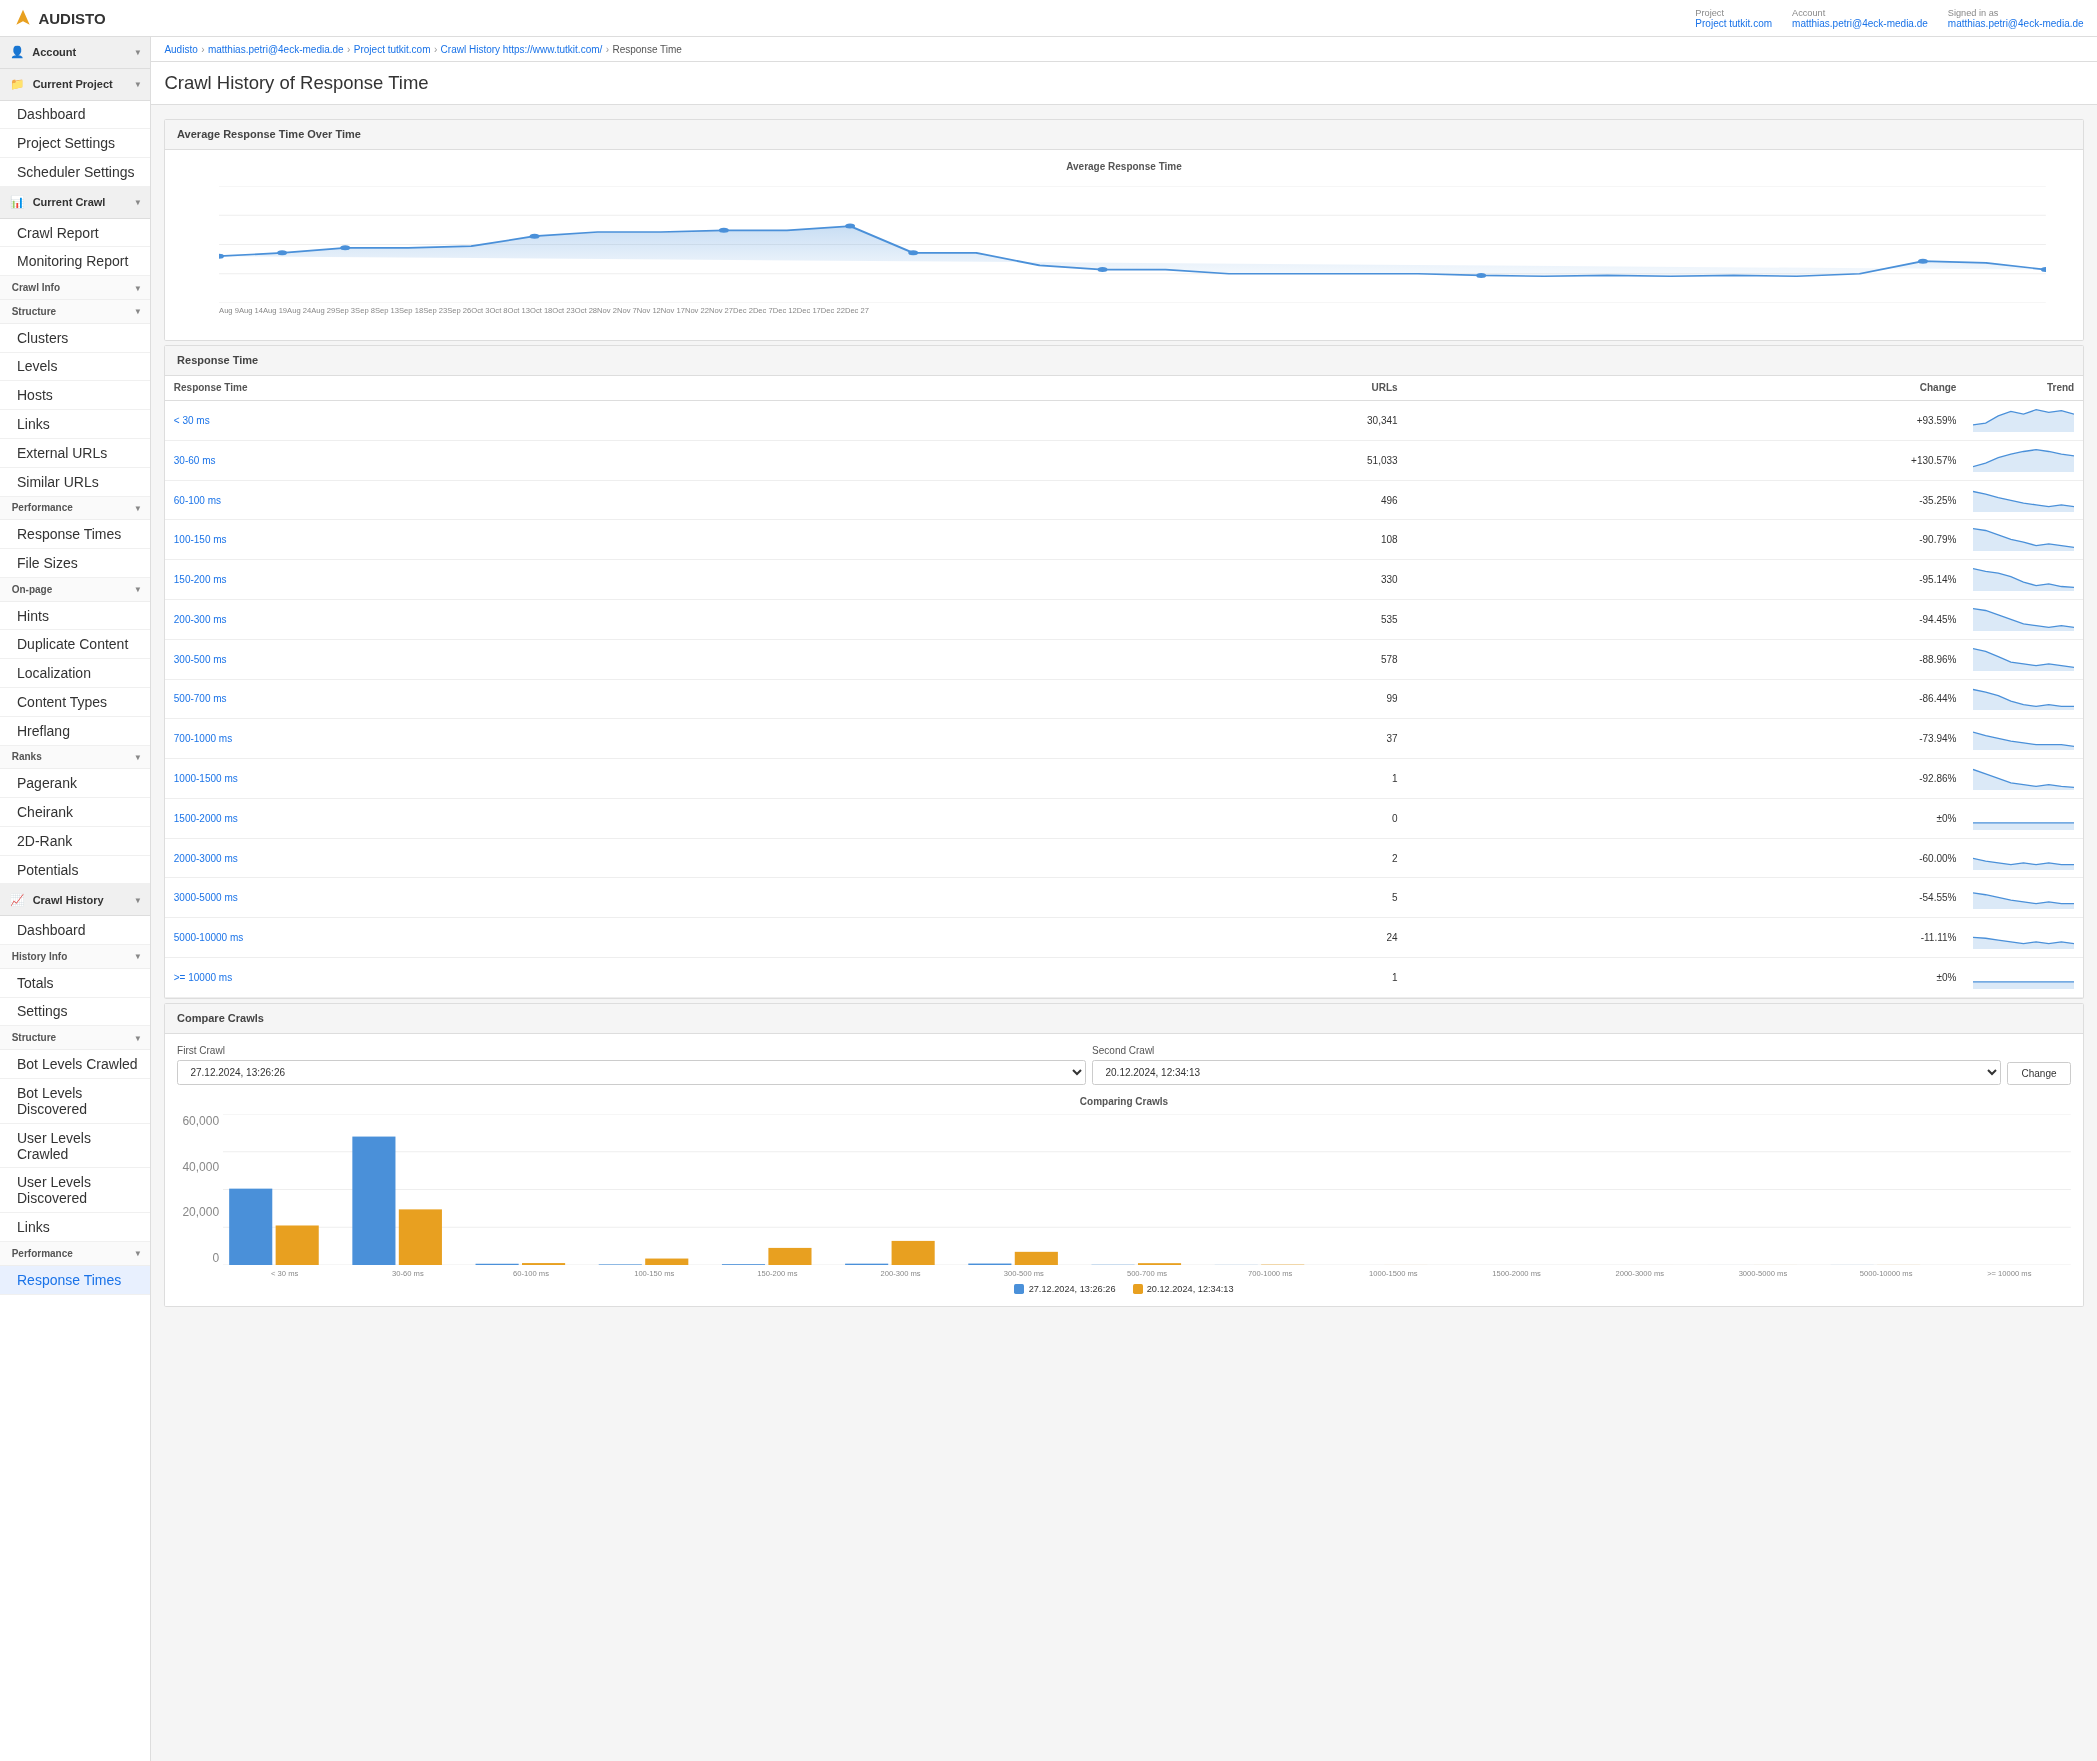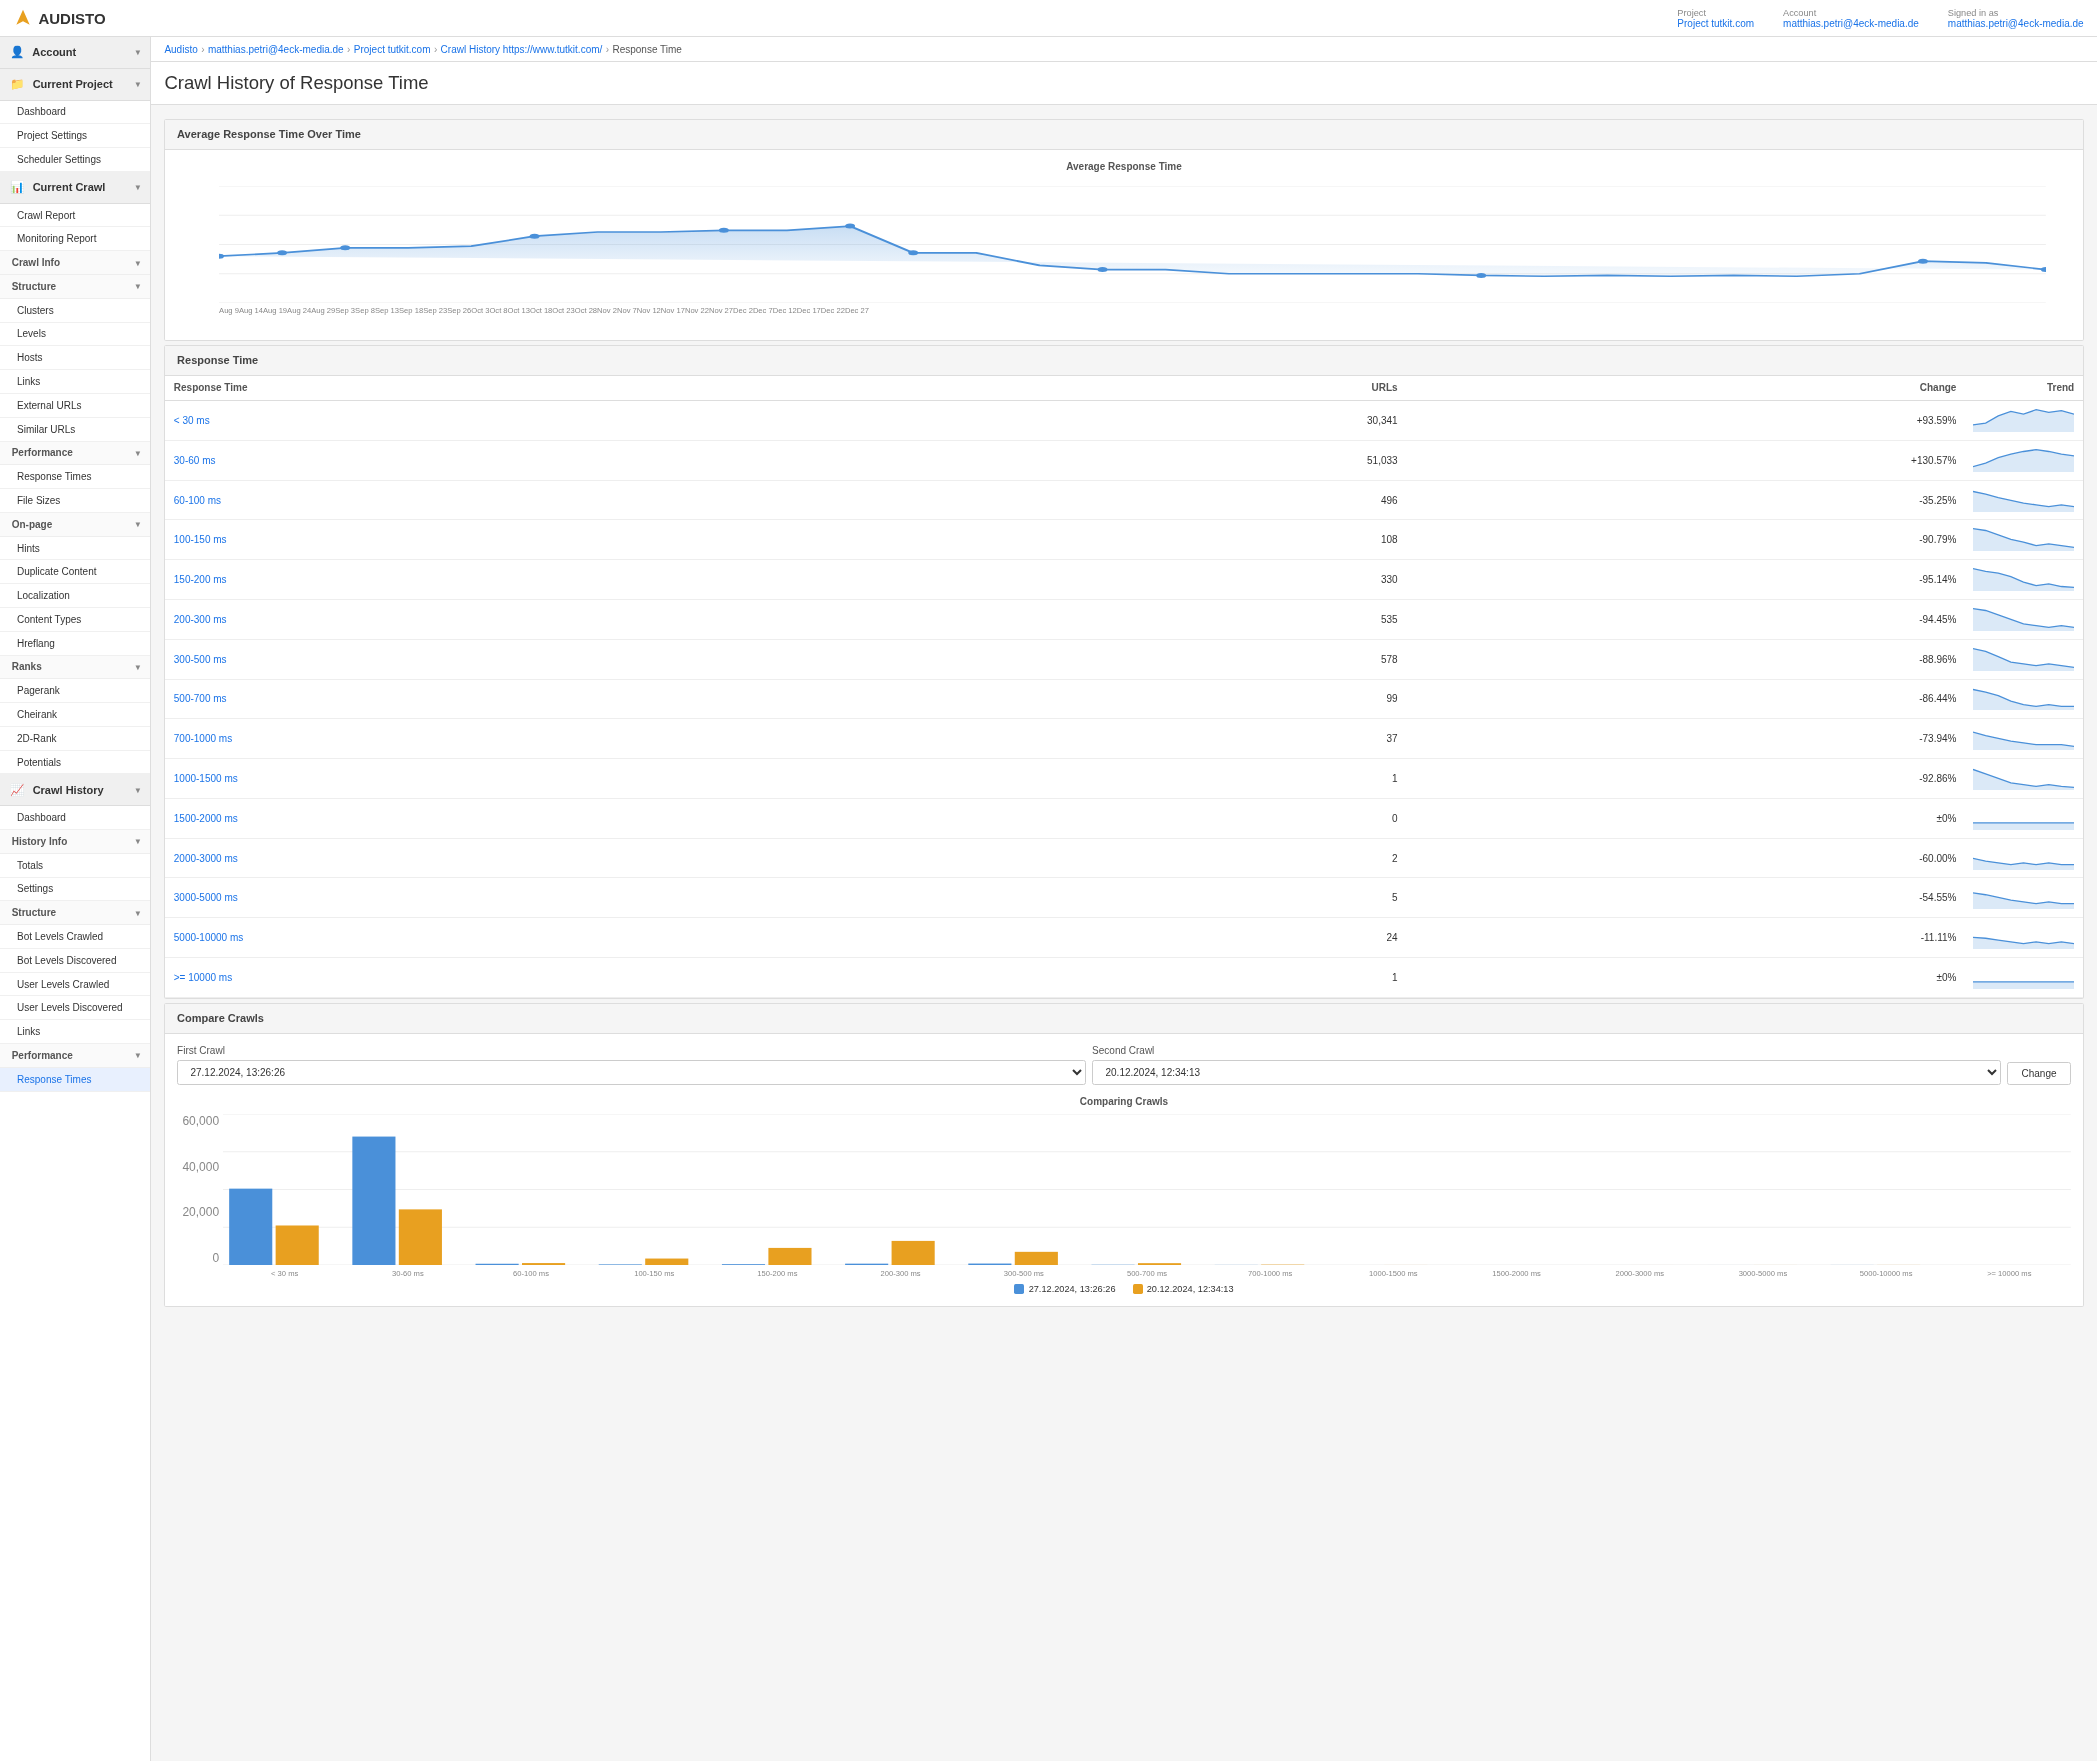--- a/index.html
+++ b/index.html
@@ -11,21 +11,21 @@
       border-bottom: 0.8px solid #ddd;
       display: flex;
       align-items: center;
       justify-content: space-between;
       padding: 0 13.4px;
       height: 37px;
       flex-shrink: 0;
     }
     .logo { display: flex; align-items: center; gap: 5px; font-weight: bold; font-size: 15px; color: #333; }
     .logo-icon { width: 20px; height: 20px; }
-    .header-right { display: flex; gap: 29px; font-size: 10px; color: #555; }
+    .header-right { display: flex; gap: 20px; font-size: 10px; color: #555; }
     .header-right .label { color: #888; font-size: 9.2px; }
     .header-right a { color: #1a73e8; text-decoration: none; }
 
     
     .layout { display: flex; flex: 1; overflow: hidden; }
 
     
     .sidebar {
       width: 151px;
       background: #fff;
@@ -41,21 +41,21 @@
       background: #f0f0f0;
       border-bottom: 0.8px solid #ddd;
       cursor: pointer;
       font-weight: bold;
       font-size: 11px;
       color: #333;
     }
     .sidebar-section-header .icon { font-size: 11.7px; margin-right: 5px; }
     .sidebar-item {
       padding: 5.9px 10px 5.9px 17px;
-      font-size: 10px;
+      font-size: 14px;
       color: #333;
       cursor: pointer;
       border-bottom: 0.8px solid #f0f0f0;
     }
     .sidebar-item.active { background: #e8f0fe; color: #1a73e8; }
     .sidebar-group-header {
       display: flex;
       align-items: center;
       justify-content: space-between;
       padding: 5.9px 10px 5.9px 11.7px;

